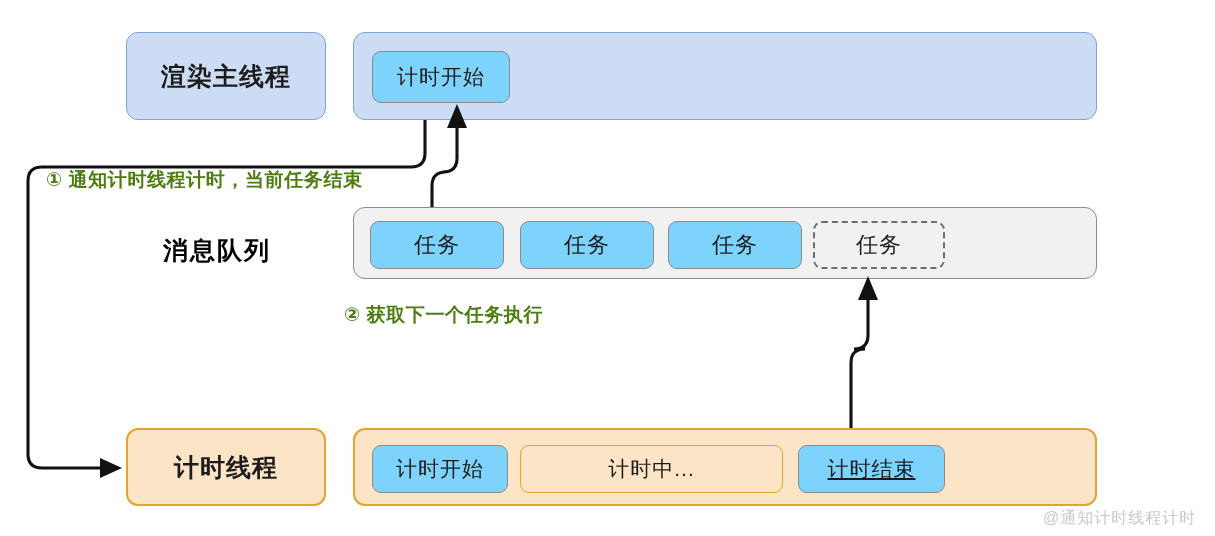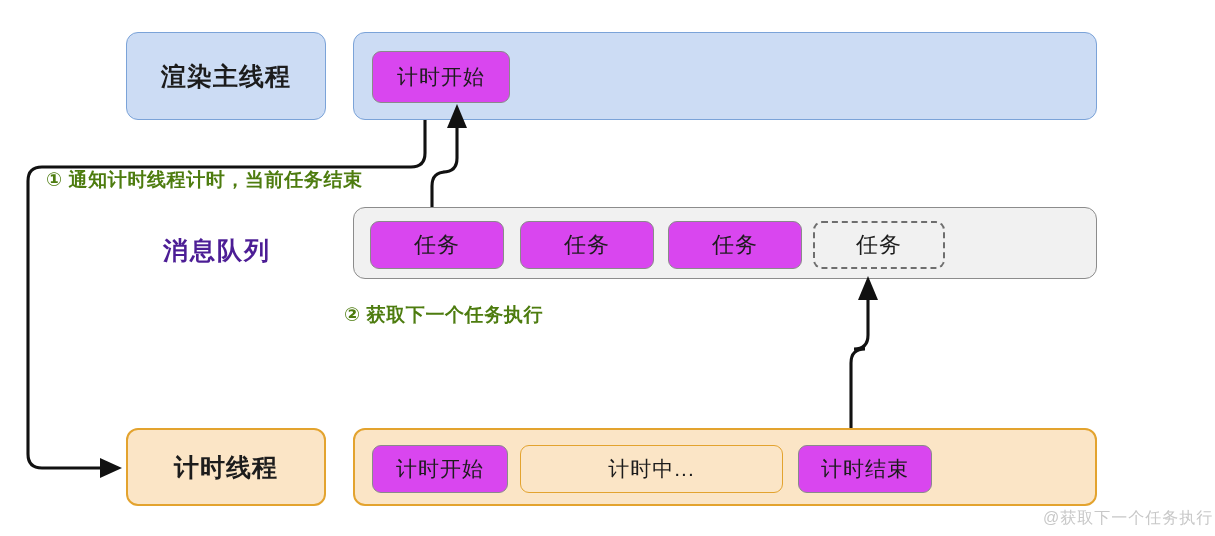--- a/index.html
+++ b/index.html
@@ -52,21 +52,21 @@
     font-size: 25px;
     font-weight: 700;
     letter-spacing: 1px;
   }
   .plain-title {
     display: flex;
     flex-direction: row;
     align-items: center;
     justify-content: center;
     text-align: right;
-    color: #4c1d95;
+    color: #000000;
     line-height: 1.3;
   }
   .plain-title .cn {
     font-size: 25px;
     font-weight: 700;
     letter-spacing: 2px;
   }
   .plain-title .mono {
     font-family: "DejaVu Sans Mono", "Liberation Mono", monospace;
     font-size: 21px;
@@ -74,21 +74,21 @@
     letter-spacing: 0px;
   }
 
   
   .chip {
     border-radius: 9px;
     display: flex;
     align-items: center;
     justify-content: center;
     text-align: center;
-    background: #d946ef;
+    background: #7dd3fc;
     border: 1.6px solid #8a8a8a;
     color: #1c1c1c;
     font-size: 21px;
     font-weight: 500;
     letter-spacing: 1px;
   }
   .chip-dashed {
     background: transparent;
     border: 2px dashed #6e6e6e;
   }
@@ -177,35 +177,35 @@
     <span class="cn">计时线程</span>
   </div>
 
   <div class="abs lane lane-orange" style="left:353px; top:428px; width:744px; height:78px;">
     <div class="chip abs" style="left:17px; top:15px; width:136px; height:48px;">
       <span>计时开始</span>
     </div>
     <div class="chip chip-orange abs" style="left:165px; top:15px; width:263px; height:48px;">
       <span>计时中...</span>
     </div>
-    <div class="chip abs" style="left:443px; top:15px; width:134px; height:48px;">
+    <div class="chip abs" style="left:443px; top:15px; width:147px; height:48px;text-decoration:underline;">
       <span>计时结束</span>
     </div>
   </div>
 
   <svg id="arrows" viewBox="0 0 1215 536">
 
     <path d="M 425 120 L 425 153 Q 425 167 411 167 L 42 167 Q 28 167 28 181
              L 28 454 Q 28 468 42 468 L 100 468"></path>
     <polygon points="100,458 122,468 100,478"></polygon>
 
     <path d="M 432 207 L 432 186 Q 432 172 446 172 L 443 172 Q 457 172 457 158
              L 457 128"></path>
     <polygon points="447,128 457,104 467,128"></polygon>
 
     <path d="M 851 428 L 851 363 Q 851 349 865 349 L 854 349 Q 868 349 868 335
              L 868 300"></path>
     <polygon points="858,300 868,276 878,300"></polygon>
   </svg>
 
-  <div class="abs watermark" style="left:1043px; top:508px;">@获取下一个任务执行</div>
+  <div class="abs watermark" style="left:1043px; top:508px;">@通知计时线程计时</div>
 
 </div>
 
 </body></html>

